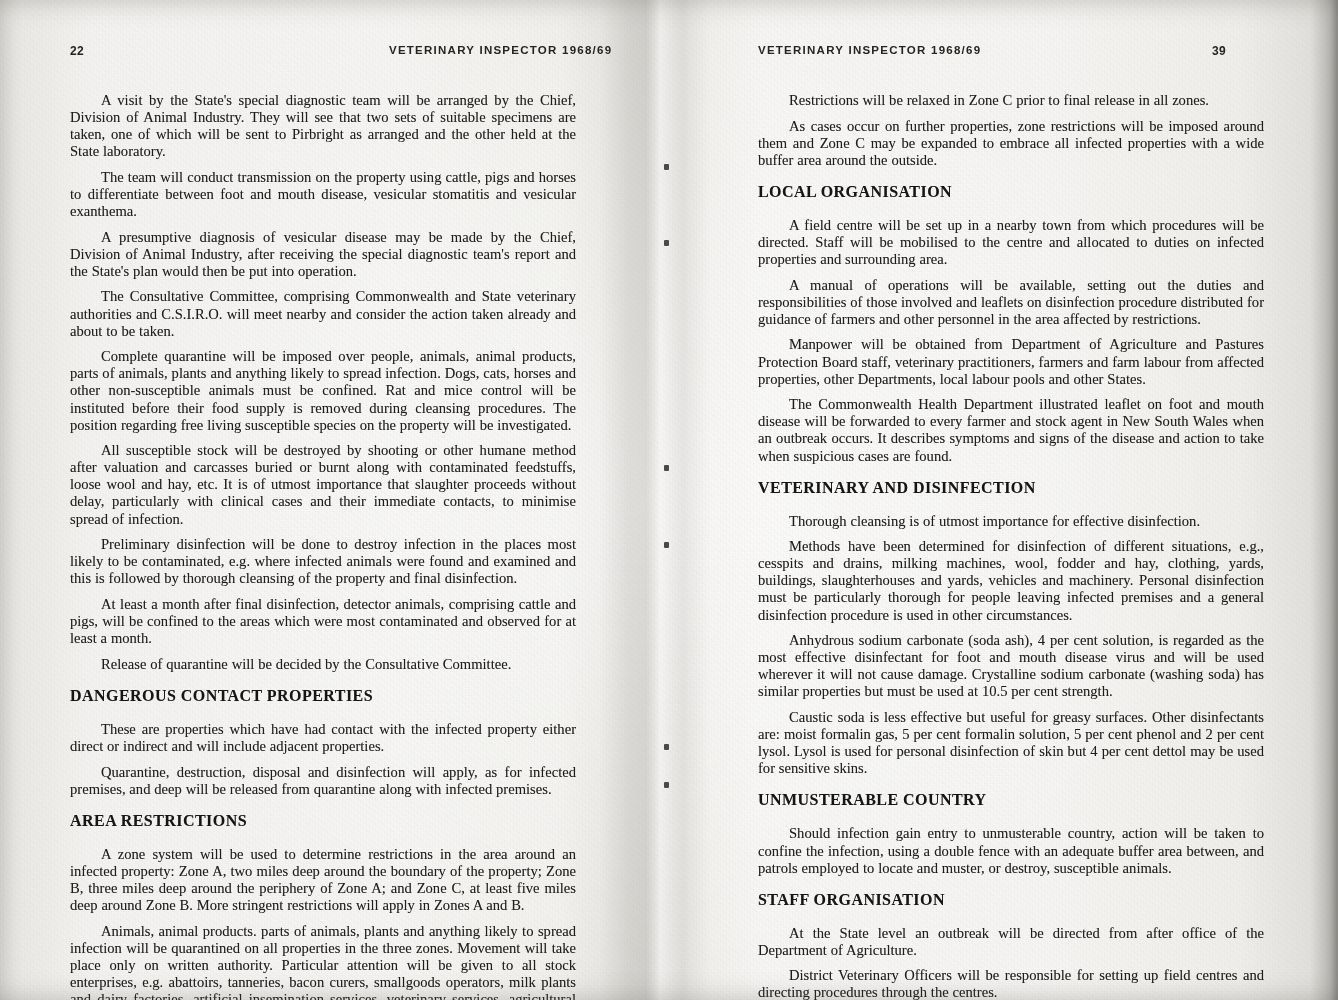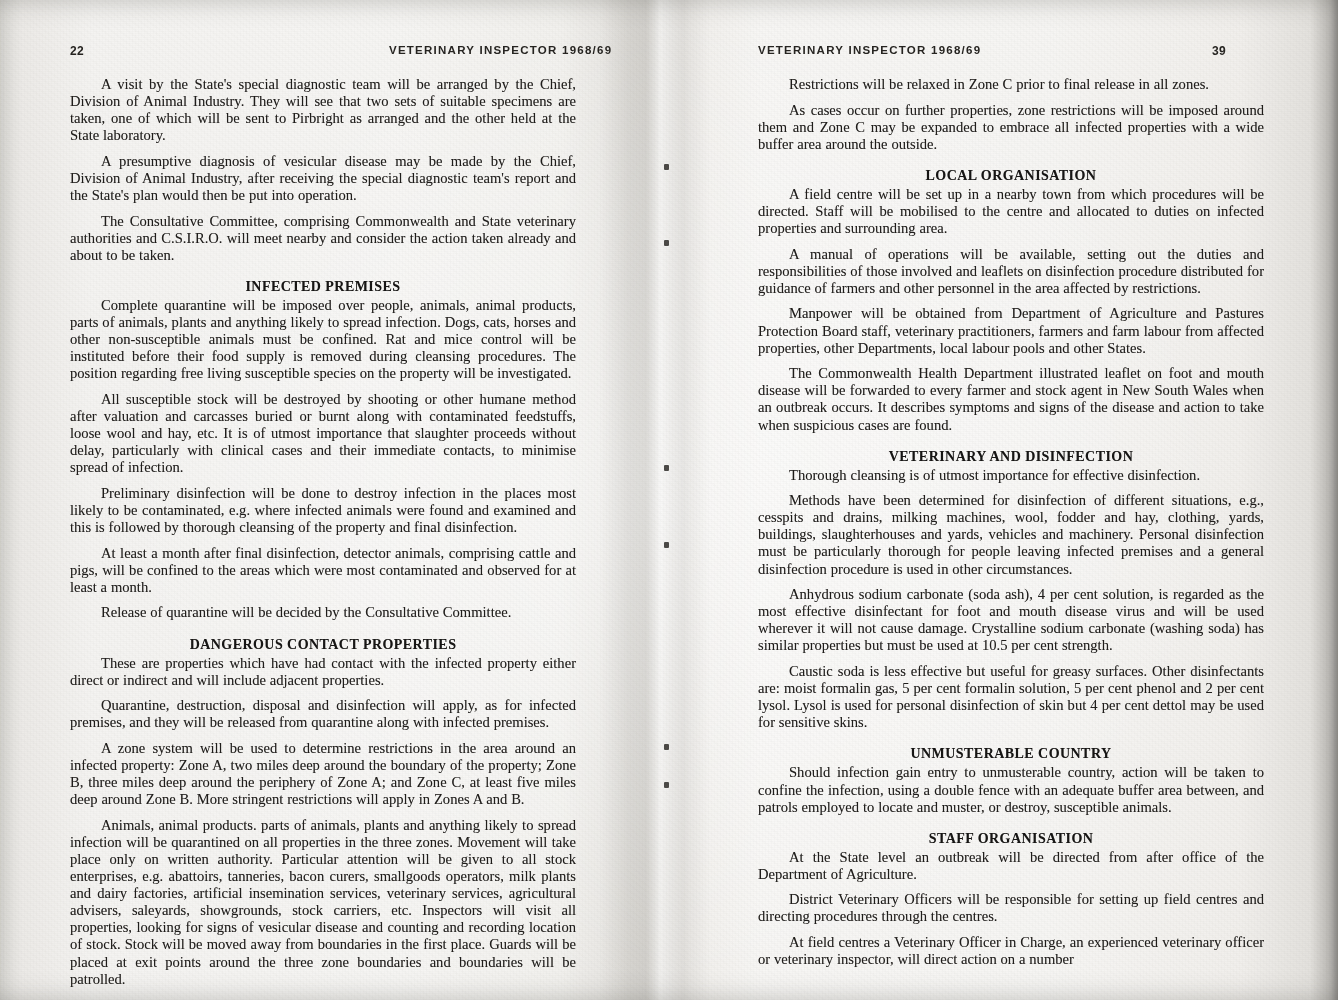--- a/index.html
+++ b/index.html
@@ -94,64 +94,65 @@
     font-size:14.6px;
     line-height:17.1px;
     text-align:justify;
     text-justify:inter-word;
     -webkit-hyphens:none;hyphens:none;
   }
   .left  .col{left:70px;}
   .right .col{left:58px;}
 
   .col p{
-    margin:0 0 0 0;
+    margin:16px 0 0 0;
     text-indent:31px;
     word-spacing:.2px;
   }
   .col p + p{margin-top:8.5px;}
 
   .col h2{
     margin:13px 0 1px 0;
-    font-size:14px;
+    font-size:16px;
     line-height:19px;
     font-weight:bold;
     letter-spacing:.45px;
     text-indent:0;
-    text-align:center;
+    text-align:left;
     color:#141312;
   }
   .col h2 + p{text-indent:31px;}
 
   
   .col p, .col h2{
     text-shadow:0 0 .6px rgba(40,38,36,.35);
   }
 </style>
 </head>
 <body>
 
 <div id="scan">
 
   <div class="page left">
     <div class="folio">22</div>
     <div class="runhead">VETERINARY INSPECTOR 1968/69</div>
     <div class="col">
         <p>A visit by the State's special diagnostic team will be arranged by the Chief, Division of Animal Industry. They will see that two sets of suitable specimens are taken, one of which will be sent to Pirbright as arranged and the other held at the State laboratory.</p>
+        <p>The team will conduct transmission on the property using cattle, pigs and horses to differentiate between foot and mouth disease, vesicular stomatitis and vesicular exanthema.</p>
         <p>A presumptive diagnosis of vesicular disease may be made by the Chief, Division of Animal Industry, after receiving the special diagnostic team's report and the State's plan would then be put into operation.</p>
         <p>The Consultative Committee, comprising Commonwealth and State veterinary authorities and C.S.I.R.O. will meet nearby and consider the action taken already and about to be taken.</p>
-        <h2>INFECTED PREMISES</h2>
         <p>Complete quarantine will be imposed over people, animals, animal products, parts of animals, plants and anything likely to spread infection. Dogs, cats, horses and other non-susceptible animals must be confined. Rat and mice control will be instituted before their food supply is removed during cleansing procedures. The position regarding free living susceptible species on the property will be investigated.</p>
         <p>All susceptible stock will be destroyed by shooting or other humane method after valuation and carcasses buried or burnt along with contaminated feedstuffs, loose wool and hay, etc. It is of utmost importance that slaughter proceeds without delay, particularly with clinical cases and their immediate contacts, to minimise spread of infection.</p>
         <p>Preliminary disinfection will be done to destroy infection in the places most likely to be contaminated, e.g. where infected animals were found and examined and this is followed by thorough cleansing of the property and final disinfection.</p>
         <p>At least a month after final disinfection, detector animals, comprising cattle and pigs, will be confined to the areas which were most contaminated and observed for at least a month.</p>
         <p>Release of quarantine will be decided by the Consultative Committee.</p>
         <h2>DANGEROUS CONTACT PROPERTIES</h2>
         <p>These are properties which have had contact with the infected property either direct or indirect and will include adjacent properties.</p>
-        <p>Quarantine, destruction, disposal and disinfection will apply, as for infected premises, and they will be released from quarantine along with infected premises.</p>
+        <p>Quarantine, destruction, disposal and disinfection will apply, as for infected premises, and deep will be released from quarantine along with infected premises.</p>
+        <h2>AREA RESTRICTIONS</h2>
         <p>A zone system will be used to determine restrictions in the area around an infected property: Zone A, two miles deep around the boundary of the property; Zone B, three miles deep around the periphery of Zone A; and Zone C, at least five miles deep around Zone B. More stringent restrictions will apply in Zones A and B.</p>
         <p>Animals, animal products. parts of animals, plants and anything likely to spread infection will be quarantined on all properties in the three zones. Movement will take place only on written authority. Particular attention will be given to all stock enterprises, e.g. abattoirs, tanneries, bacon curers, smallgoods operators, milk plants and dairy factories, artificial insemination services, veterinary services, agricultural advisers, saleyards, showgrounds, stock carriers, etc. Inspectors will visit all properties, looking for signs of vesicular disease and counting and recording location of stock. Stock will be moved away from boundaries in the first place. Guards will be placed at exit points around the three zone boundaries and boundaries will be patrolled.</p>
       </div>
   </div>
 
   <div class="page right">
     <div class="runhead">VETERINARY INSPECTOR 1968/69</div>
     <div class="folio">39</div>
     <div class="col">
         <p>Restrictions will be relaxed in Zone C prior to final release in all zones.</p>

